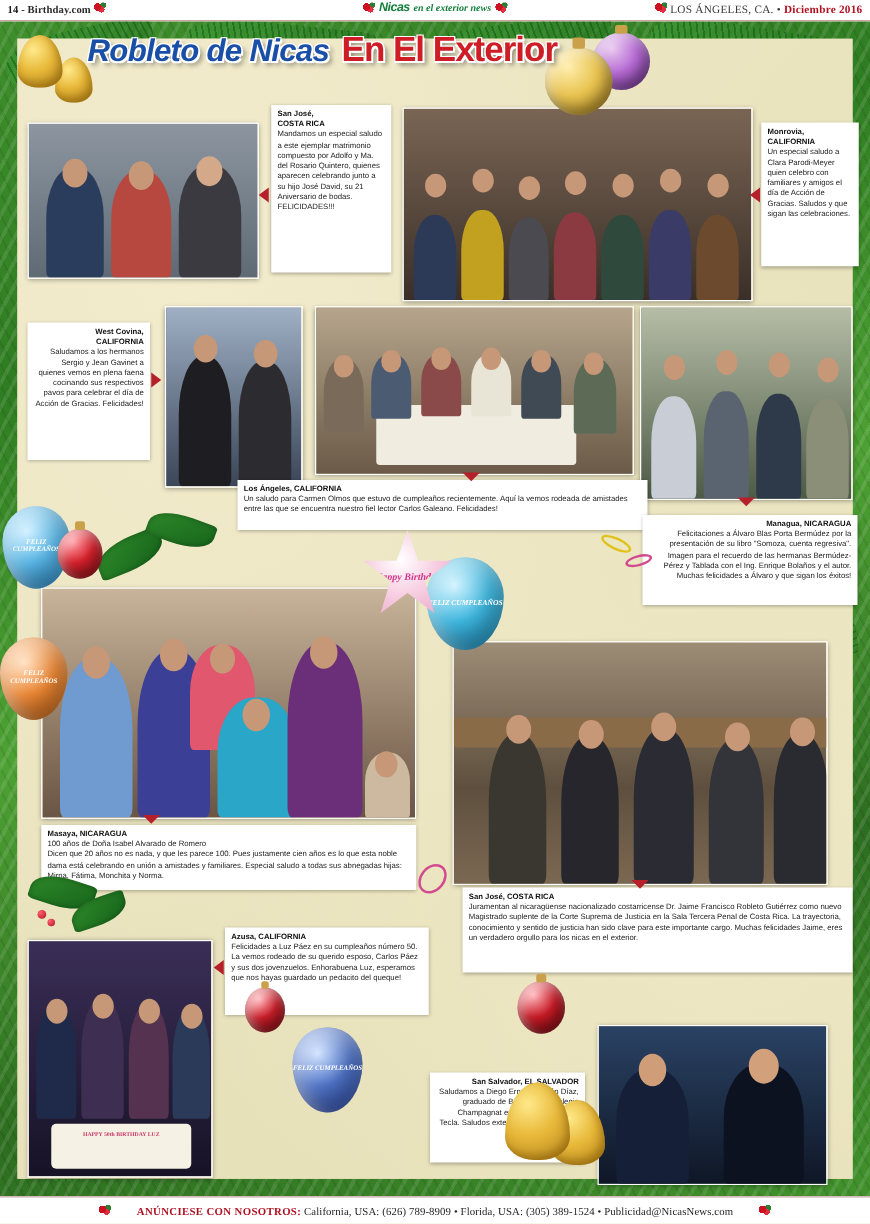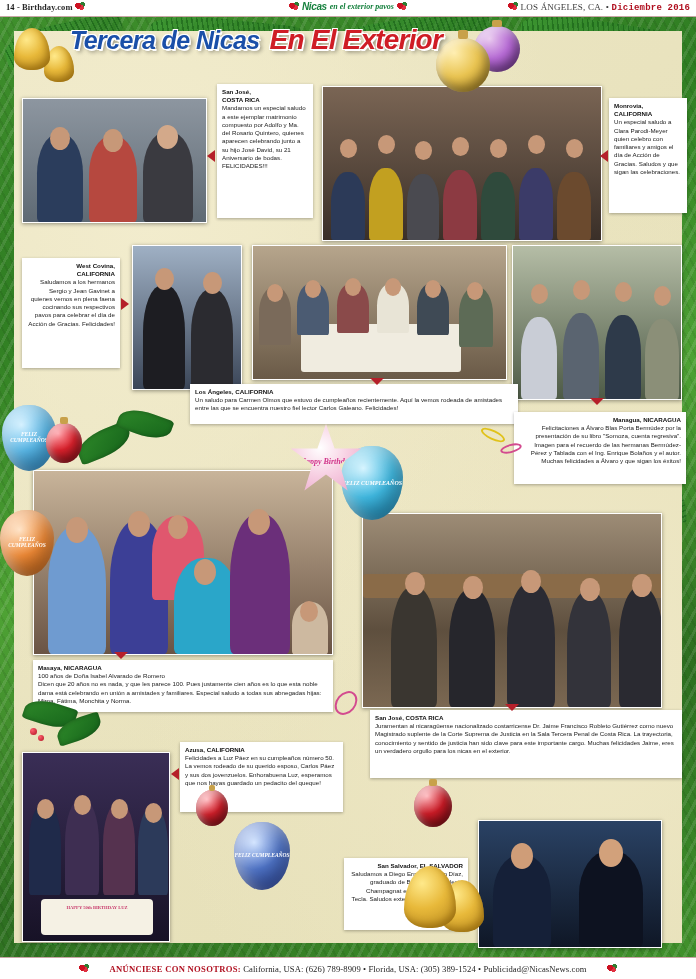--- a/index.html
+++ b/index.html
@@ -40,21 +40,21 @@
   }
   .nicas-tag {
     font-family:"Liberation Serif", serif;
     font-style:italic; font-weight:bold; font-size:8px; color:#15803d;
   }
   .masthead-right {
     position:absolute; right:6px; top:2px;
     font-size:9px; font-family:"Liberation Serif", serif;
     color:#3a3a3a; white-space:nowrap; letter-spacing:.2px;
   }
-  .masthead-right b { color:#b01020;font-family:Liberation Mono, monospace; }
+  .masthead-right b { color:#b01020; }
   .holly-dot {
     display:inline-block; width:10px; height:9px; vertical-align:-1px;
     background:
       radial-gradient(circle at 30% 40%, #cc1122 0 3px, transparent 3px),
       radial-gradient(circle at 62% 62%, #e03040 0 2.5px, transparent 2.5px),
       radial-gradient(circle at 75% 25%, #2f7d32 0 2.5px, transparent 2.5px);
   }
 
   
   .frame {
@@ -169,21 +169,21 @@
   }
   .title-a{
     font-family:"Liberation Sans", sans-serif;
     font-weight:bold; font-style:italic; font-size:25px;
     color:#1a4fa8; letter-spacing:-.6px;
     text-shadow: 1.6px 1.6px 0 #ffffff, -1px -1px 0 #ffffff,
                  1px -1px 0 #ffffff, -1px 1px 0 #ffffff, 3px 3px 4px rgba(0,0,0,.45);
   }
   .title-b{
     font-family:"Liberation Sans", sans-serif;
-    font-weight:bold; font-style:italic; font-size:28px;
+    font-weight:bold; font-size:28px;
     color:#cf1d25; letter-spacing:-.8px;
     text-shadow: 1.6px 1.6px 0 #ffffff, -1px -1px 0 #ffffff,
                  1px -1px 0 #ffffff, -1px 1px 0 #ffffff, 3px 3px 4px rgba(0,0,0,.45);
   }
 
   
   .footer{
     position:absolute; left:0; bottom:0; width:696px; height:22px;
     background:#ffffff; z-index:60; border-top:1px solid #c9a6a6;
     display:flex; align-items:center; justify-content:center; gap:20px;
@@ -208,21 +208,21 @@
   <div class="masthead">
     <div class="masthead-left">
       <span class="pg">14</span>
       <span> - </span>
       <span>Birthday.com</span>
       <span class="holly-dot"></span>
     </div>
     <div class="masthead-center">
       <span class="holly-dot"></span>
       <span class="nicas-logo">Nicas</span>
-      <span class="nicas-tag">en el exterior pavos</span>
+      <span class="nicas-tag">en el exterior news</span>
       <span class="holly-dot"></span>
     </div>
     <div class="masthead-right">
       <span class="holly-dot"></span>
       <span>LOS ÁNGELES, CA.</span>
       <span>•</span>
       <b>Diciembre 2016</b>
     </div>
   </div>
 
@@ -287,21 +287,21 @@
   <div class="holly-leaf" style="left:24px;top:702px;width:52px;height:24px;transform:rotate(18deg);z-index:29;"></div>
   <div class="holly-leaf" style="left:56px;top:718px;width:46px;height:22px;transform:rotate(-18deg);z-index:29;"></div>
   <div class="berry" style="left:30px;top:728px;width:7px;height:7px;z-index:30;"></div>
   <div class="berry" style="left:38px;top:735px;width:6px;height:6px;z-index:30;"></div>
 
   <div class="streamer" style="left:480px;top:430px;width:26px;height:10px;border:2px solid #e0c21a;border-radius:50%;transform:rotate(25deg);z-index:28;"></div>
   <div class="streamer" style="left:500px;top:444px;width:22px;height:9px;border:2px solid #d34b8f;border-radius:50%;transform:rotate(-15deg);z-index:28;"></div>
   <div class="streamer" style="left:336px;top:690px;width:20px;height:26px;border:2px solid #d34b8f;border-radius:50%;transform:rotate(40deg);z-index:28;"></div>
 
   <div class="title-wrap">
-    <span class="title-a">Tercera de Nicas</span>
+    <span class="title-a">Robleto de Nicas</span>
     <span class="title-b">En El Exterior</span>
   </div>
 
   <div class="photo" style="left:22px;top:98px;width:185px;height:125px;
        background:linear-gradient(160deg,#6f7b86 0%,#9aa5ad 40%,#55606b 100%);">
     <div class="ph-bg" style="background:linear-gradient(180deg,#8d96a0 0%,#5f6a74 100%);"></div>
     <div class="fig" style="left:14px;width:46px;height:88px;background:#2b3d5c;"></div>
     <div class="head" style="left:27px;top:28px;width:20px;height:23px;"></div>
     <div class="fig" style="left:66px;width:48px;height:86px;background:#b6483f;"></div>
     <div class="head" style="left:80px;top:30px;width:20px;height:23px;"></div>

